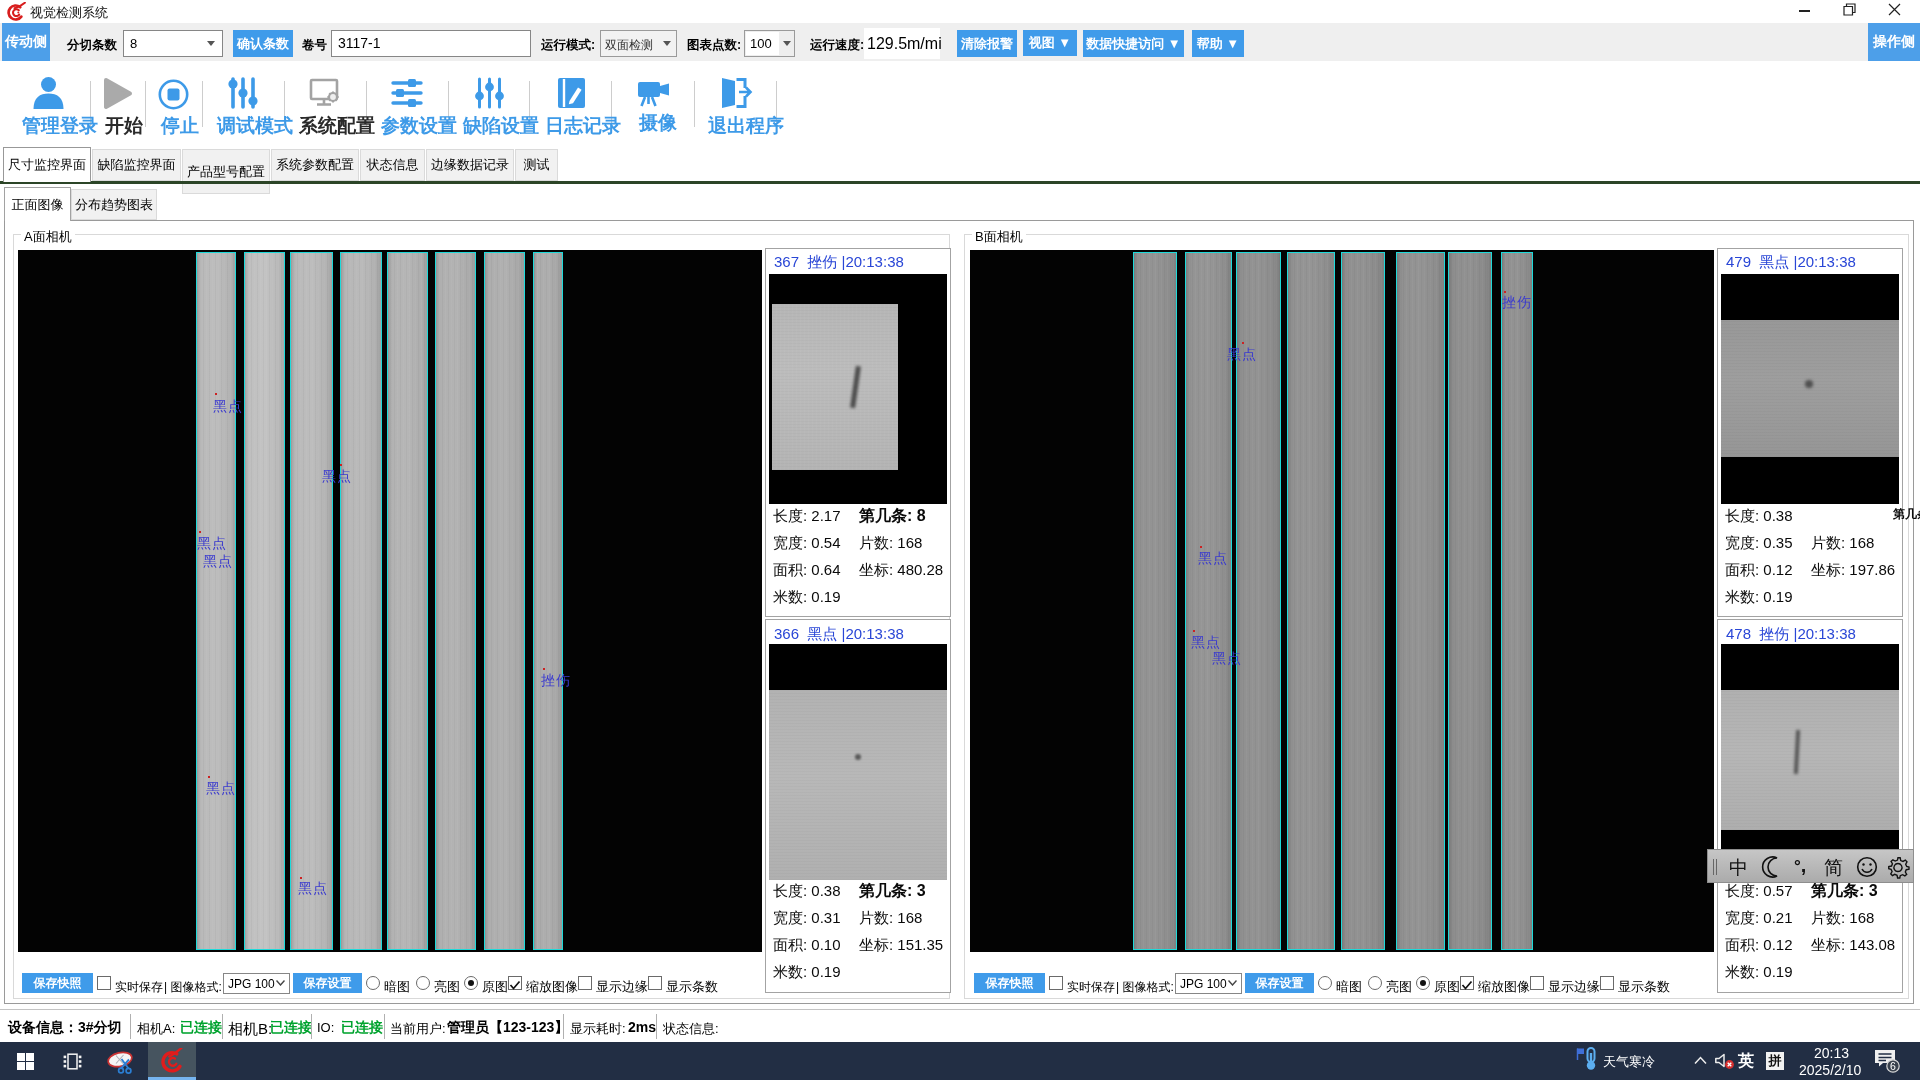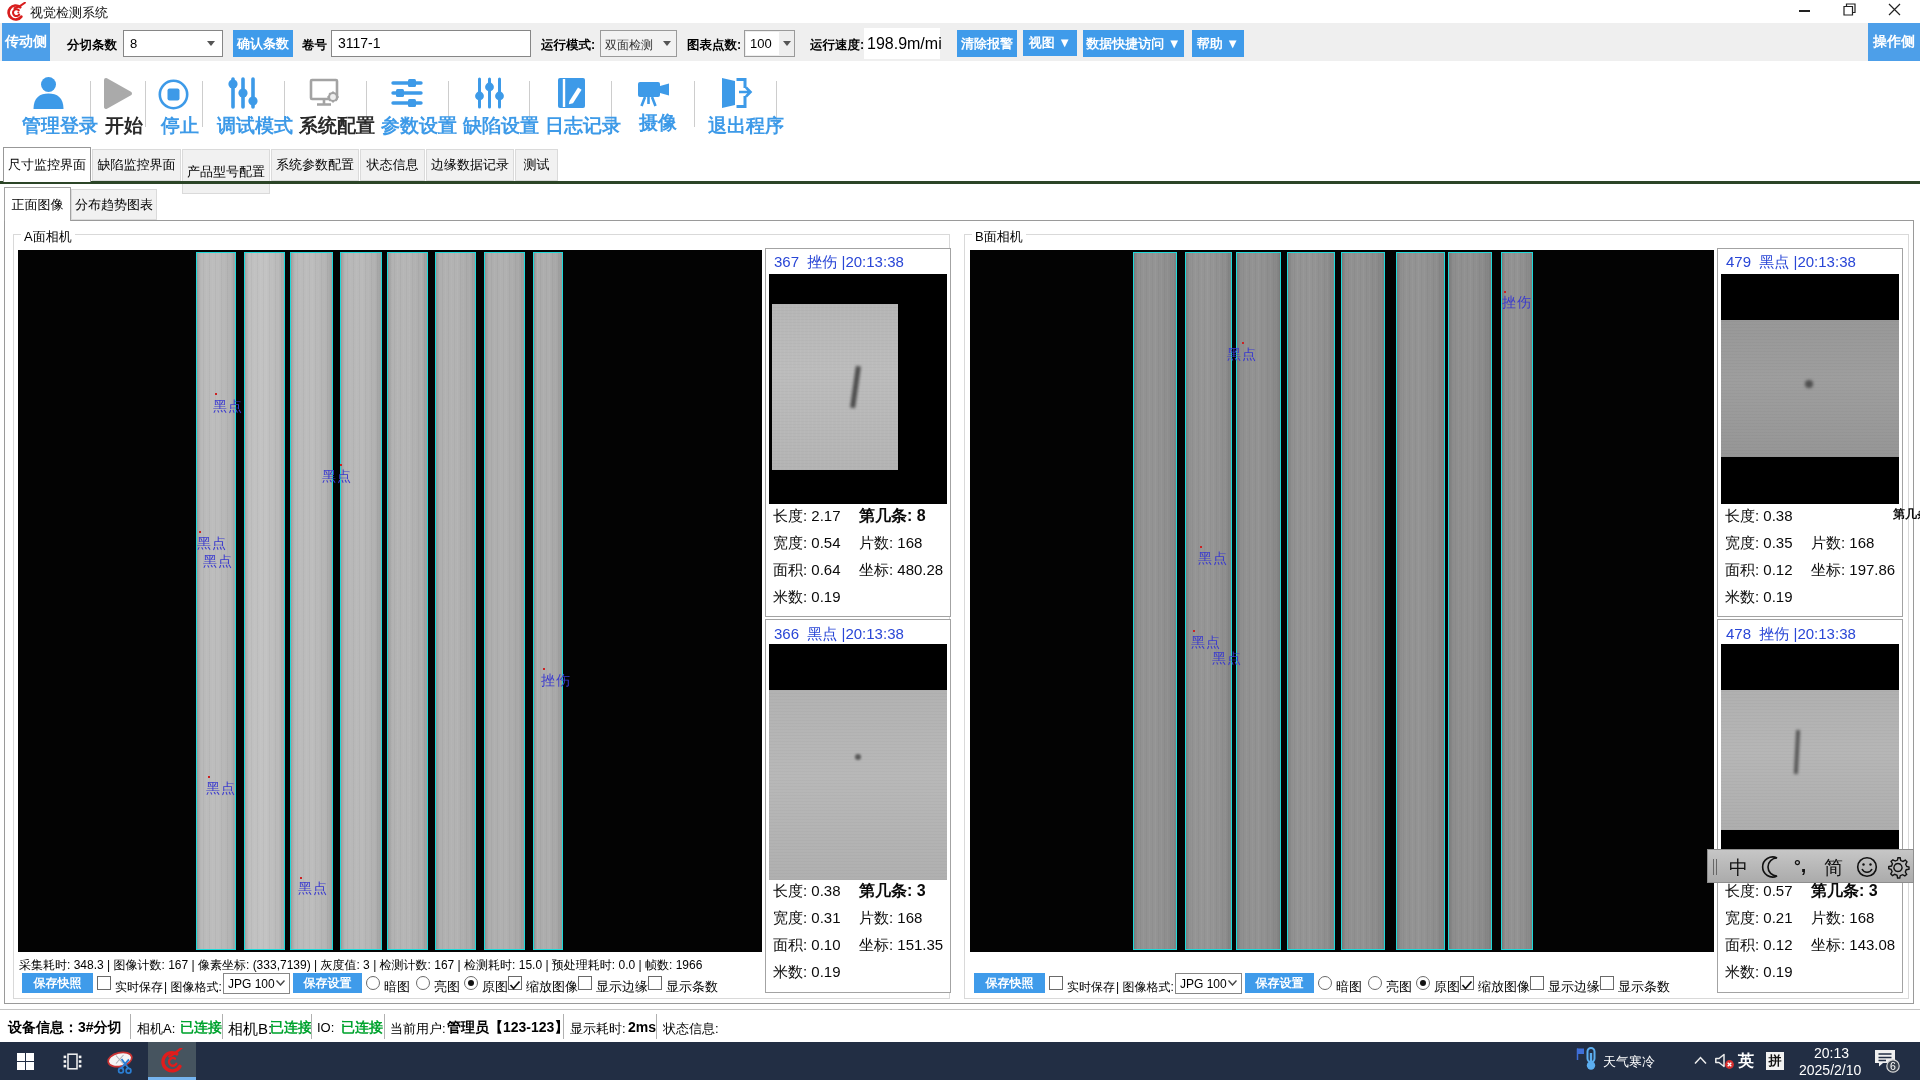--- a/index.html
+++ b/index.html
@@ -61,21 +61,21 @@
 <div class="inp" style="left:600px;top:30px;width:77px;height:27px;background:#f2f2f2;border-color:#9a9a9a"></div>
 <span class="a" style="left:605px;top:37px;font-size:12px;color:#333">双面检测</span>
 <div class="arr" style="left:663px;top:41px"></div>
 <span class="lb" style="left:687px;top:37px;font-size:12.5px">图表点数:</span>
 <div class="inp" style="left:744px;top:30px;width:51px;height:27px;background:#eee;border-color:#9a9a9a"></div>
 <div class="a" style="left:746px;top:32px;width:33px;height:23px;background:#fff"></div>
 <span class="a" style="left:750px;top:36px;font-size:13px">100</span>
 <div class="arr" style="left:783px;top:41px"></div>
 <span class="lb" style="left:810px;top:37px;font-size:12.5px">运行速度:</span>
 <div class="a" style="left:864px;top:28px;width:76px;height:31px;background:#fff"></div>
-<span class="a" style="left:867px;top:35px;font-size:16px;color:#000">198.9m/mi</span>
+<span class="a" style="left:867px;top:35px;font-size:16px;color:#000">129.5m/mi</span>
 <div class="bb" style="left:957px;top:30px;width:60px;height:27px">清除报警</div>
 <div class="bb" style="left:1023px;top:30px;width:54px;height:26px">视图 ▼</div>
 <div class="bb" style="left:1083px;top:30px;width:101px;height:27px">数据快捷访问 ▼</div>
 <div class="bb" style="left:1192px;top:30px;width:52px;height:27px">帮助 ▼</div>
 <div class="bb" style="left:1868px;top:23px;width:52px;height:38px;background:#4d9fe9;font-size:14px">操作侧</div>
 
 <div class="a" style="left:0;top:61px;width:1920px;height:85px;background:#fff"></div>
 
 <div class="sep" style="left:90px;top:81px;height:46px"></div>
 <div class="sep" style="left:145px;top:81px;height:46px"></div>
@@ -221,21 +221,20 @@
 <div class="a" style="left:86px;top:110px;width:6px;height:6px;border-radius:50%;background:#5a5a5a;filter:blur(1px)"></div>
 </div>
 <span class="inf" style="left:773px;top:882px">长度: 0.38</span>
     <span class="inf" style="left:859px;top:881px;font-weight:bold;font-size:16px">第几条: 3</span>
 <span class="inf" style="left:773px;top:909px">宽度: 0.31</span>
     <span class="inf" style="left:859px;top:909px">片数: 168</span>
 <span class="inf" style="left:773px;top:936px">面积: 0.10</span>
     <span class="inf" style="left:859px;top:936px">坐标: 151.35</span>
 <span class="inf" style="left:773px;top:963px">米数: 0.19</span>
 
-<span class="st" style="left:19px;top:957px">采集耗时: 348.3 | 图像计数: 167 | 像素坐标: (333,7139) | 灰度值: 3 | 检测计数: 167 | 检测耗时: 15.0 | 预处理耗时: 0.0 | 帧数: 1966</span>
 <div class="bb" style="left:22px;top:973px;width:71px;height:20px;font-size:12px">保存快照</div>
 <div class="cbx" style="left:97px;top:976px"></div>
     <span class="ct" style="left:115px;top:979px;font-size:12px">实时保存</span>
     <span class="ct" style="left:164px;top:979px;font-size:12px">|&nbsp;图像格式:</span>
 <div class="inp" style="left:223px;top:973px;width:67px;height:21px"></div>
     <span class="ct" style="left:228px;top:977px;font-size:12px">JPG 100</span>
 <svg class="a" style="left:276px;top:980px" width="9" height="6" viewBox="0 0 9 6">
       <path d="M0.5 0.5 L4.5 5 L8.5 0.5" fill="none" stroke="#444" stroke-width="1.4"></path>
     </svg>
 <div class="bb" style="left:293px;top:973px;width:69px;height:20px;font-size:12px">保存设置</div>

